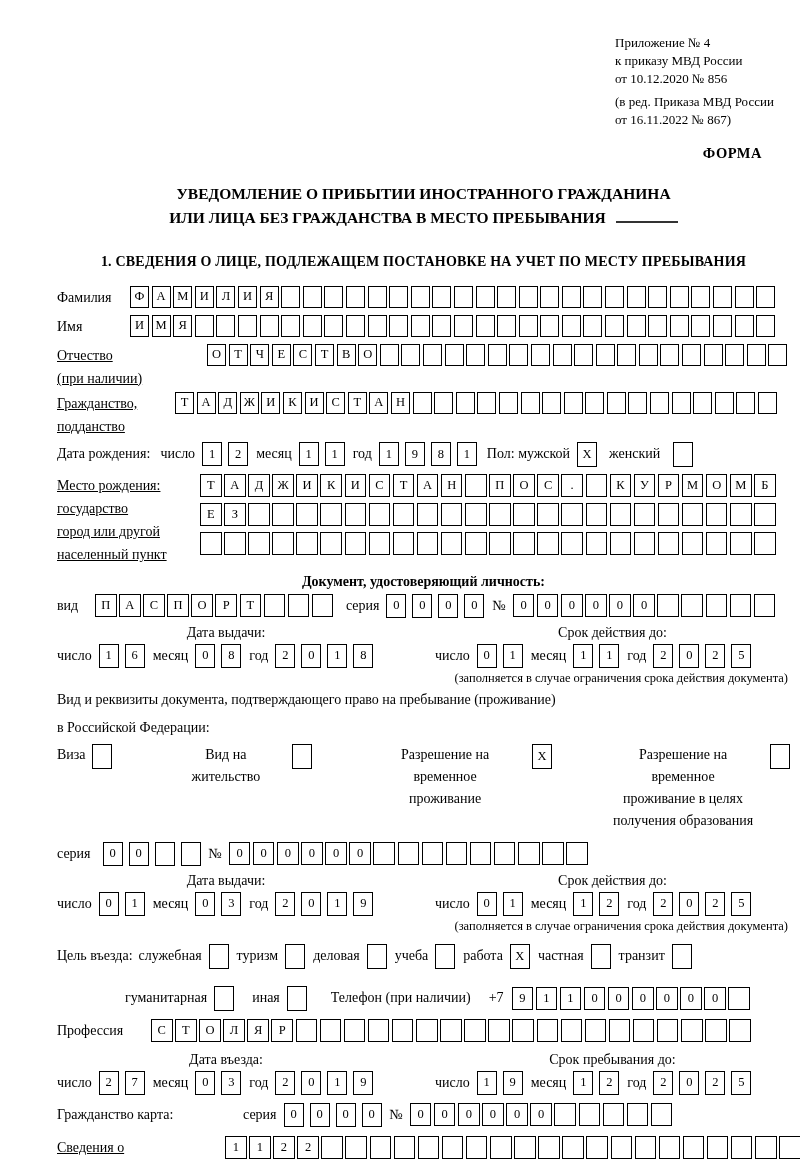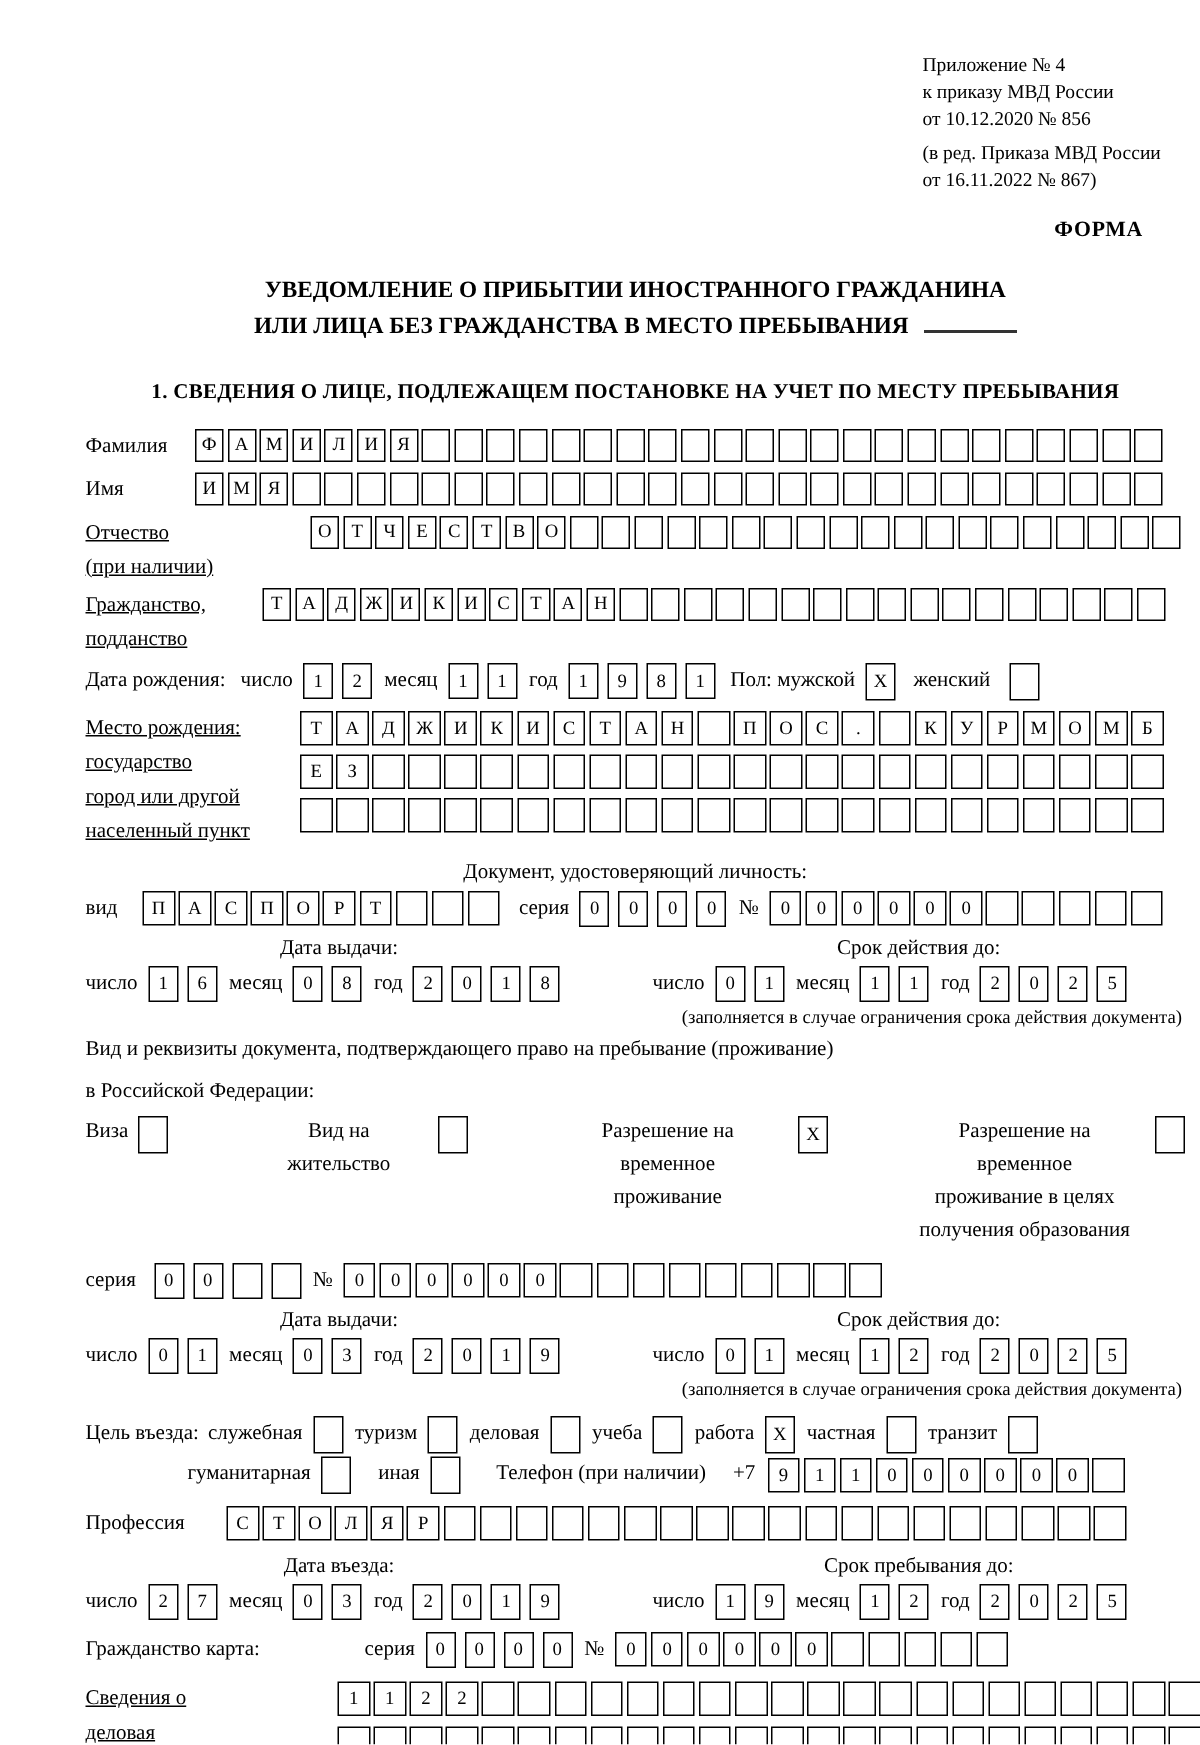--- a/index.html
+++ b/index.html
@@ -31,21 +31,21 @@
     box-sizing:border-box;border:1.6px solid #000;display:inline-flex;align-items:center;justify-content:center;
     font-size:12.5px;flex:none;background:#fff;
   }
   .s .cell{width:19px;height:22px;margin-right:2.6px;}
   .m .cell{width:21.5px;height:23px;margin-right:2.6px;}
   .d .cell{width:20px;height:24px;margin-right:6px;}
   .cb .cell{width:20px;height:25px;}
   .dlbl{font-size:14px;line-height:24px;white-space:nowrap;margin:0 7px 0 2px;}
   .stackrows{display:flex;flex-direction:column;gap:6px;}
   
-  .bold-center{font-weight:normal;text-align:center;font-size:14px;margin-top:8px;}
+  .bold-center{font-weight:bold;text-align:center;font-size:14px;margin-top:8px;}
   
   .dates{display:flex;margin-top:7px;}
   .dates .col-l{width:338px;flex:none;}
   .dates .col-r{flex:1;margin-left:40px;}
   .dates .dhead{text-align:center;font-size:14px;margin-bottom:3px;}
   .dates .dline{display:flex;align-items:center;}
   .note-r{text-align:right;font-size:12.5px;margin-top:3px;padding-right:2px;}
   
   .opts{display:flex;align-items:flex-start;margin-top:8px;gap:36px;}
   .opt{display:flex;align-items:flex-start;}
@@ -591,21 +591,21 @@
         </span>
       </span>
     <span class="p-item" style="margin-right:0">
         <span>транзит</span>
         <span class="boxes cb">
           <span class="cell"></span>
         </span>
       </span>
   </div>
 
-  <div class="purpose indent125" style="margin-top:2px">
+  <div class="purpose indent125" style="margin-top:17px">
     <span class="p-item">
         <span>гуманитарная</span>
         <span class="boxes cb">
           <span class="cell"></span>
         </span>
       </span>
     <span class="p-item" style="margin-left:10px">
         <span>иная</span>
         <span class="boxes cb">
           <span class="cell"></span>

